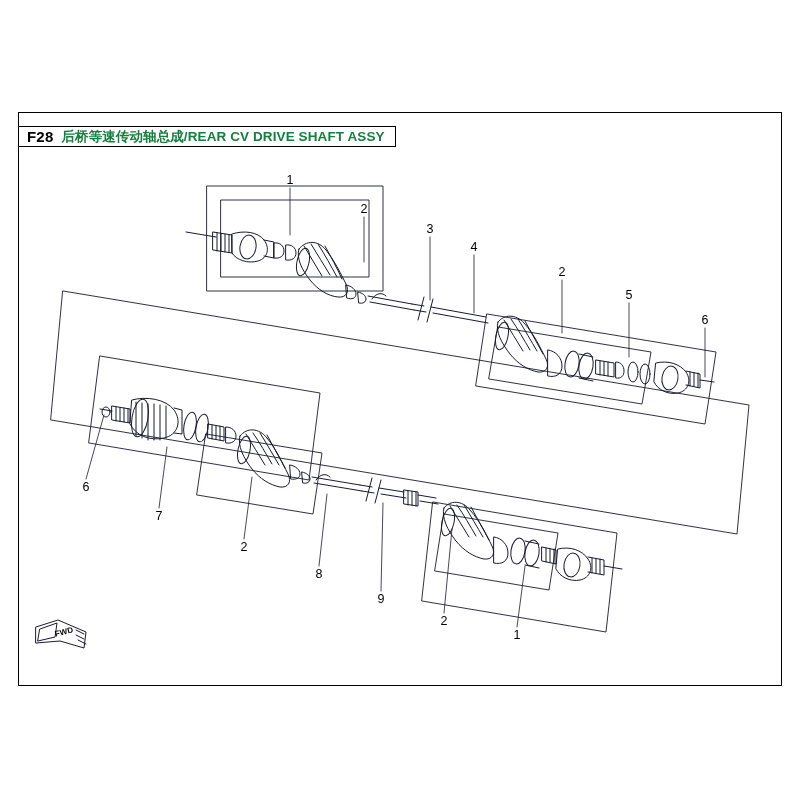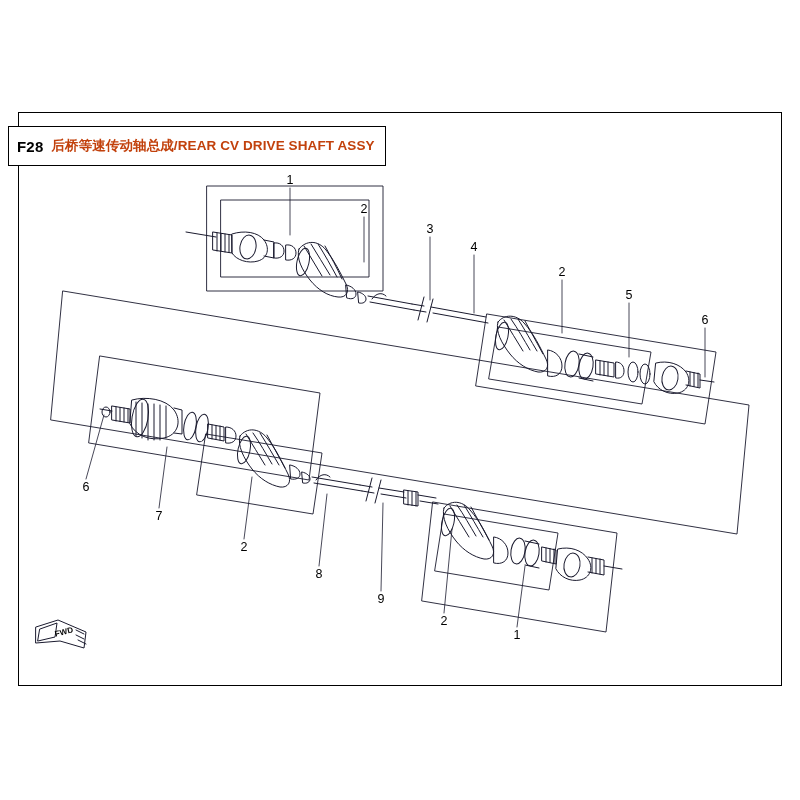--- a/index.html
+++ b/index.html
@@ -25,42 +25,42 @@
     position: absolute;
     left: 18px;
     top: 112px;
     width: 764px;
     height: 574px;
     border: 1px solid #000000;
     box-sizing: border-box;
   }
   .title-box {
     position: absolute;
-    left: 8px;
+    left: 18px;
     top: 126px;
-    height: 40px;
+    height: 21px;
     border: 1px solid #000000;
     background: #ffffff;
     box-sizing: border-box;
     display: flex;
     align-items: center;
     padding: 0 10px 0 8px;
     white-space: nowrap;
   }
   .title-code {
     font-size: 15px;
     font-weight: bold;
     color: #000;
     margin-right: 8px;
     letter-spacing: 0.2px;
   }
   .title-text {
     font-size: 13.5px;
     font-weight: bold;
-    color: #c2410c;
+    color: #15803d;
     letter-spacing: 0.1px;
   }
   #svg-layer {
     position: absolute;
     left: 0; top: 0;
     width: 800px;
     height: 800px;
   }
   .callout {
     position: absolute;

